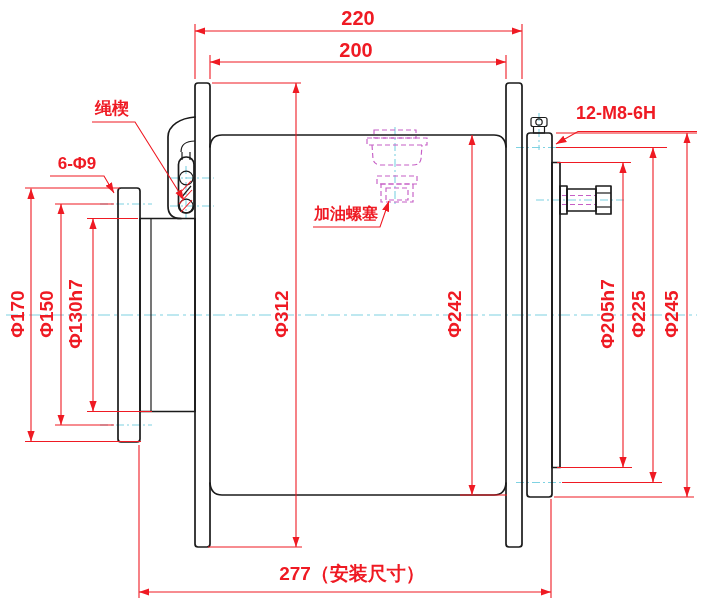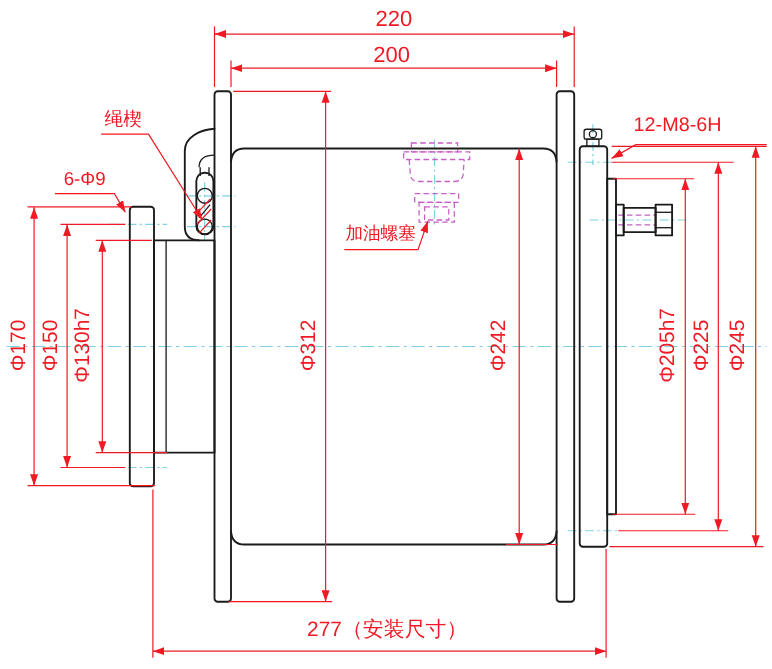--- a/index.html
+++ b/index.html
@@ -1,20 +1,20 @@
 <!DOCTYPE html>
 <html style="--c-background: #ffffff; --c-outline: #1b1b1b; --c-dimension: #ef1a23; --c-centerline: #7fd2e2; --c-hidden: #c65fc6;"><head>
 <meta charset="utf-8">
 <style>
   :root{
     --c-background:#ffffff; --c-outline:#1b1b1b; --c-dimension:#ef1a23;
     --c-centerline:#7fd2e2; --c-hidden:#c65fc6;
   }
   html,body{margin:0;padding:0;background:var(--c-background);}
-  .canvas{width:702px;height:608px;position:relative;background:var(--c-background);overflow:hidden;}
+  .canvas{width:702px;height:608px;position:relative;background:var(--c-background);overflow:hidden;font-weight:bold;}
   svg{display:block;}
   .ol{stroke:var(--c-outline);fill:none;stroke-width:1.7;stroke-linejoin:round;stroke-linecap:round;}
   .ol-thin{stroke:var(--c-outline);fill:none;stroke-width:1.2;stroke-linejoin:round;}
   .dim{stroke:var(--c-dimension);fill:none;stroke-width:1.1;}
   .cl{stroke:var(--c-centerline);fill:none;stroke-width:1.1;stroke-dasharray:12 4 3 4;}
   .cl2{stroke:var(--c-centerline);fill:none;stroke-width:1.1;stroke-dasharray:8 3 2 3;}
   .hid{stroke:var(--c-hidden);fill:none;stroke-width:1.15;stroke-dasharray:5 3;}
   #arw path{fill:var(--c-dimension);}
   text{font-family:"Liberation Sans","DejaVu Sans",sans-serif;fill:var(--c-dimension);}
   .t20{font-size:20px;} .t19{font-size:19px;} .t18{font-size:18px;}

